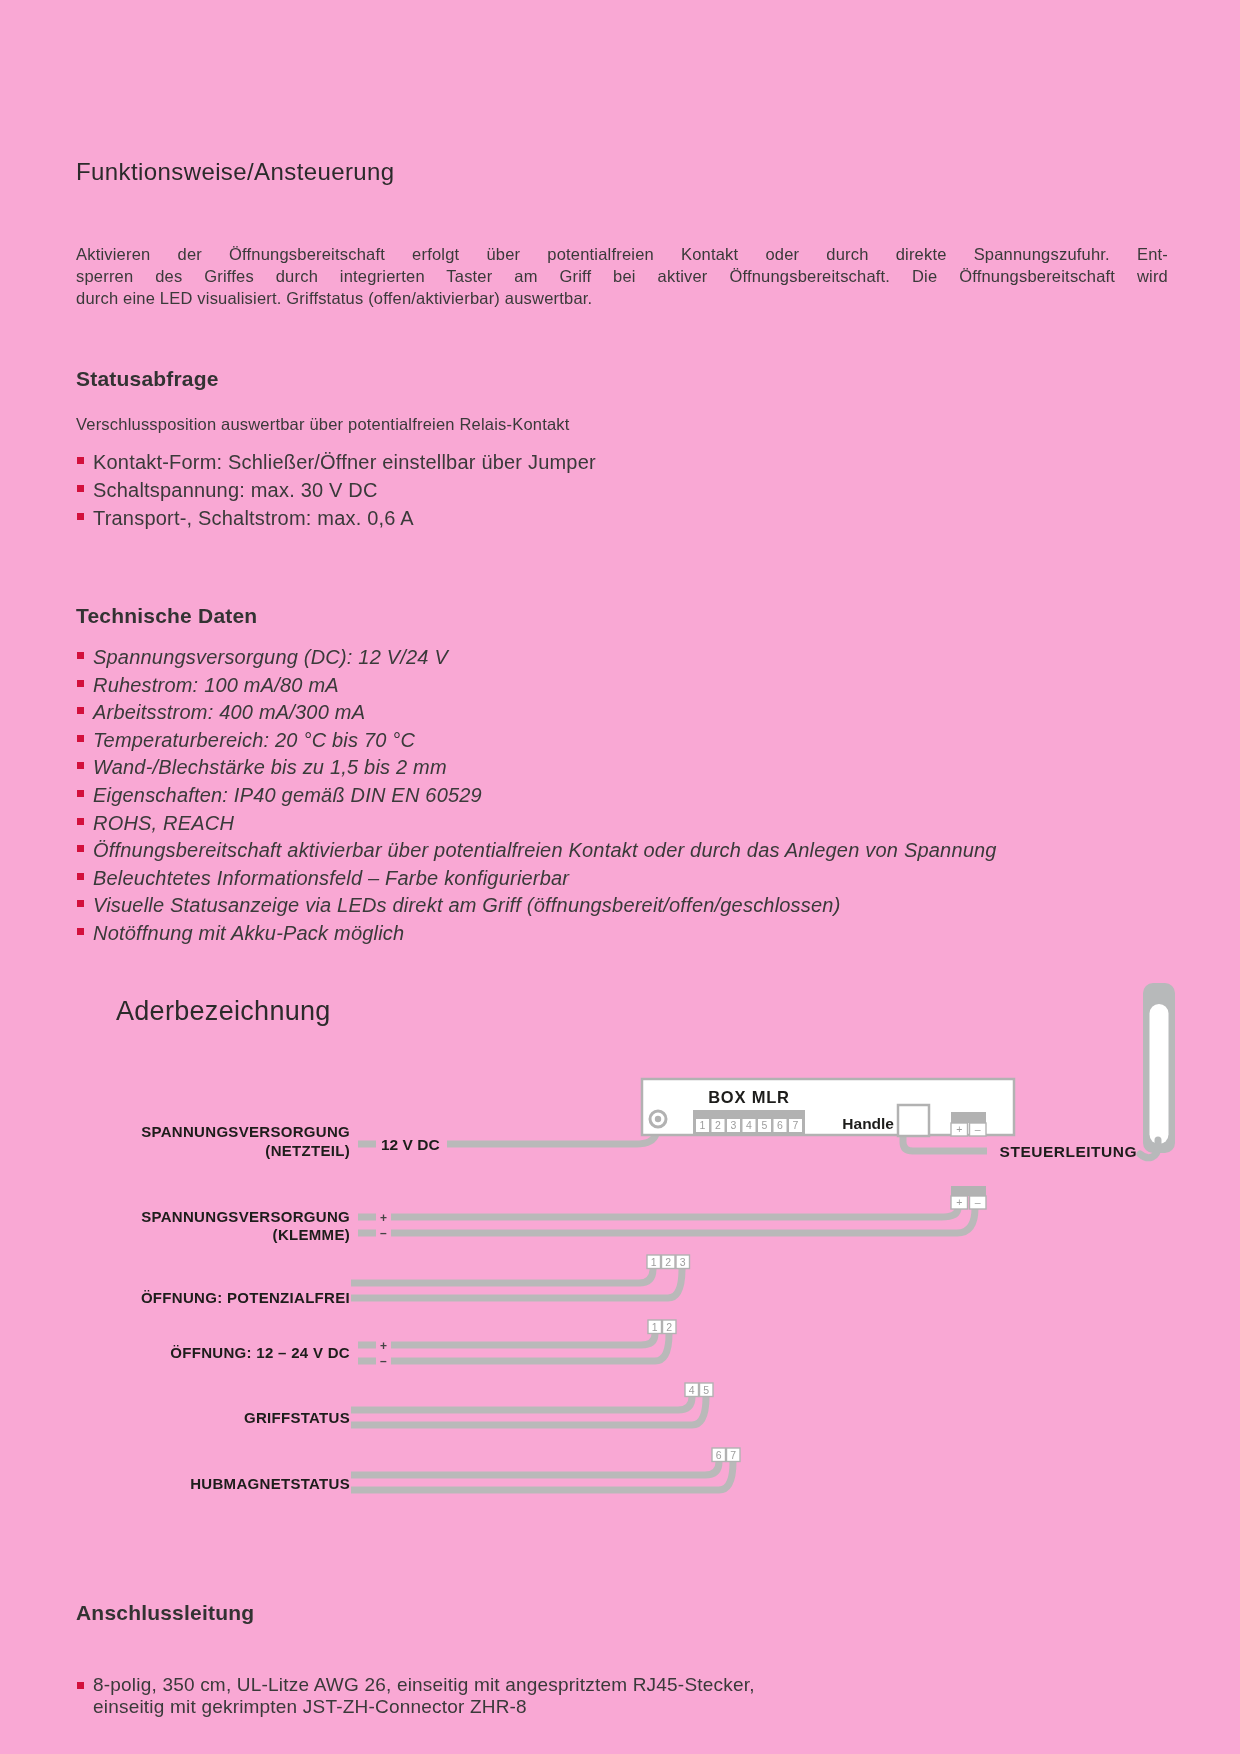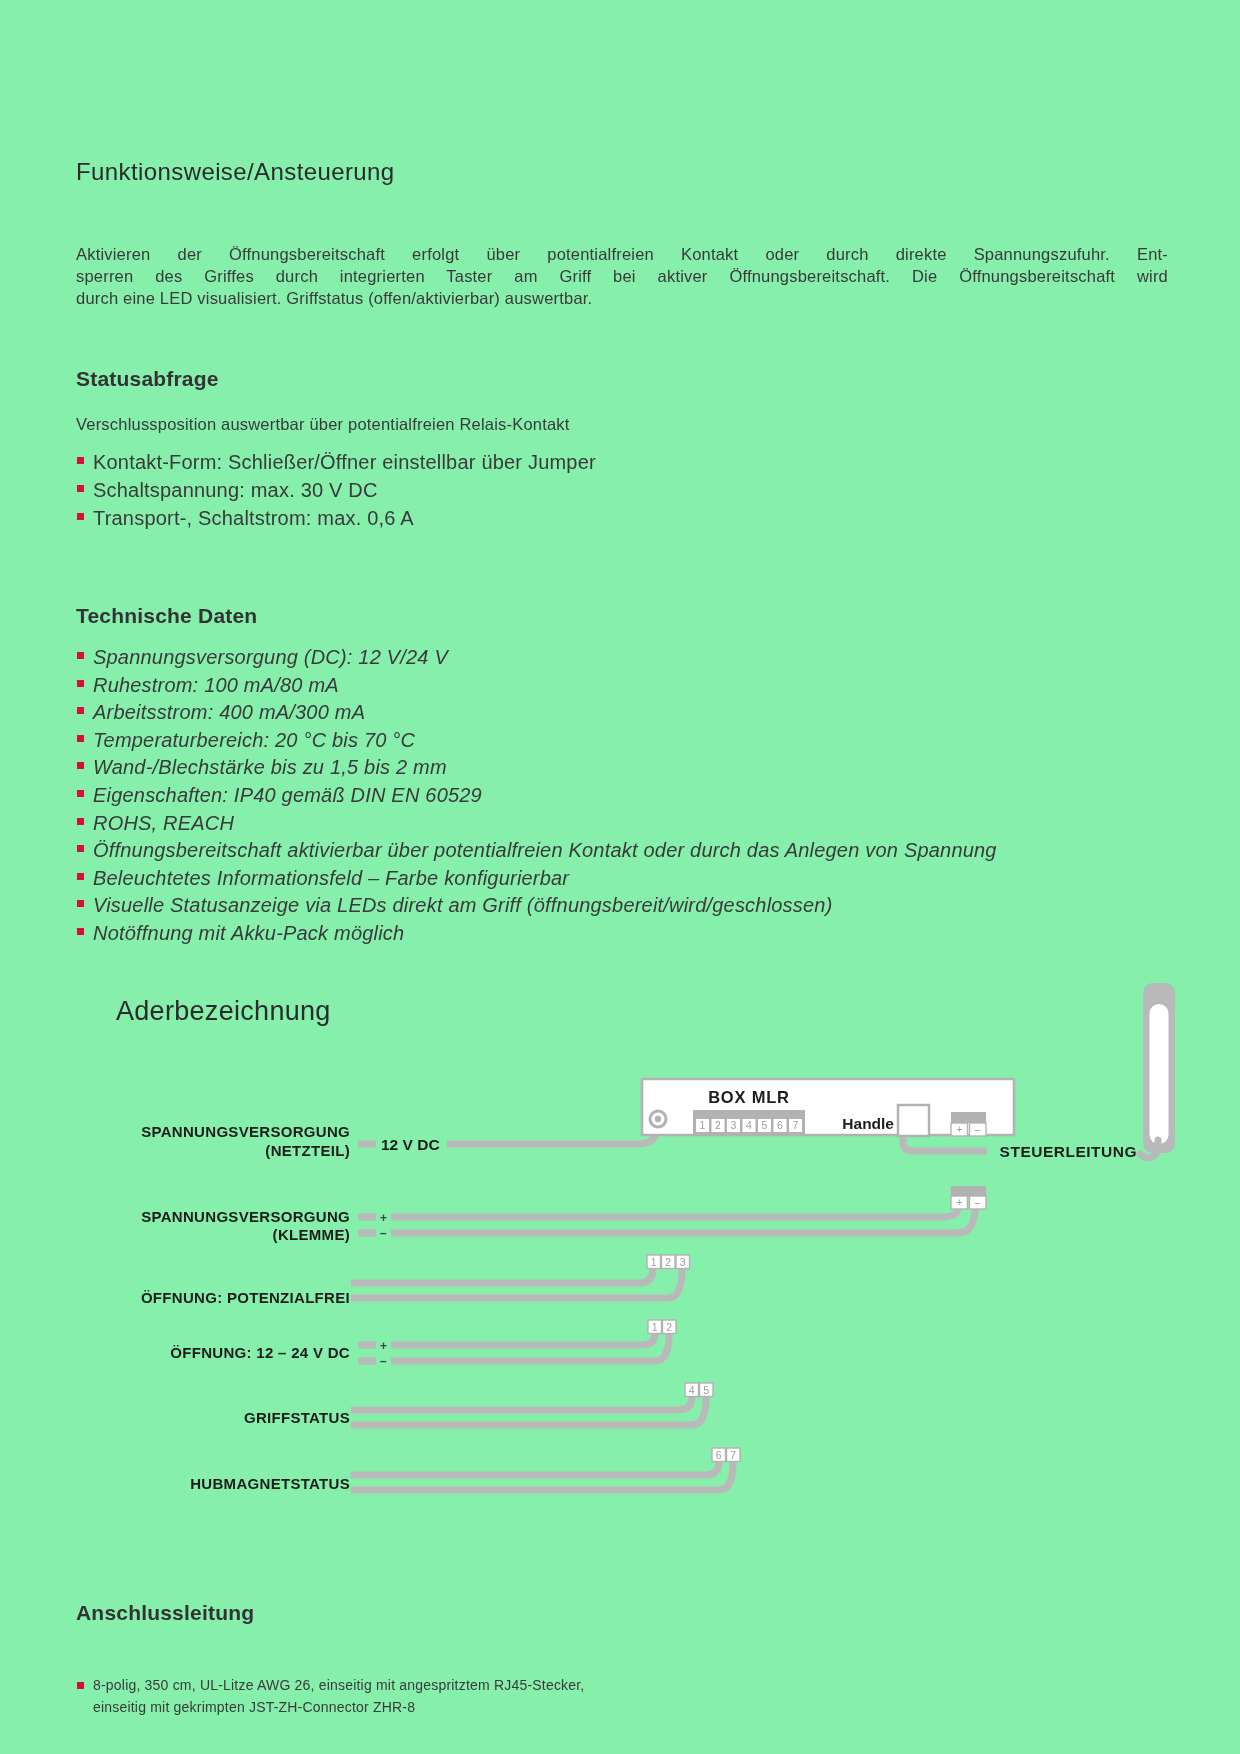--- a/index.html
+++ b/index.html
@@ -1,31 +1,31 @@
 <!DOCTYPE html>
 <html style="--accent: #d2103c;"><head>
 <meta charset="utf-8">
 <style>
   html,body{margin:0;padding:0;background:#fff;}
   .page{
-    position:relative;width:1240px;height:1754px;background:#86efac;
+    position:relative;width:1240px;height:1754px;background:#f9a8d4;
     font-family:"Liberation Sans","DejaVu Sans",sans-serif;color:#3a3a3a;overflow:hidden;
   }
   .abs{position:absolute;}
   .h1{font-size:24px;font-weight:400;color:#2b2b2b;letter-spacing:.4px;}
   .h2{font-size:27px;font-weight:400;color:#2b2b2b;letter-spacing:.3px;}
   .h3{font-size:21px;font-weight:700;color:#333;letter-spacing:.2px;}
   .body-txt{font-size:16.5px;line-height:22px;color:#3a3a3a;letter-spacing:.2px;}
   .jl{text-align:justify;text-align-last:justify;}
   .brow{position:relative;padding-left:17px;}
   .rows-28 .brow{height:28px;}
   .rows-27 .brow{height:27.6px;}
   .bsq{position:absolute;left:1px;top:6px;width:7px;height:7px;background:var(--accent);}
   .btx{font-size:20px;color:#3a3a3a;letter-spacing:.2px;white-space:nowrap;}
-  .an-lines div{font-size:14px;line-height:22px;color:#3a3a3a;letter-spacing:.2px;}
+  .an-lines div{font-size:19px;line-height:22px;color:#3a3a3a;letter-spacing:.2px;}
   svg text{font-family:"Liberation Sans","DejaVu Sans",sans-serif;}
 </style>
 </head>
 <body>
 
 <div class="page">
 
   <div class="abs h1" style="left:76px;top:158px;">Funktionsweise/Ansteuerung</div>
 
   <div class="abs body-txt" style="left:76px;top:243px;width:1092px;">
@@ -49,21 +49,21 @@
   <div class="abs rows-27" style="left:76px;top:646px;font-style:italic;">
       <div class="brow"><span class="bsq"></span><span class="btx">Spannungsversorgung (DC): 12 V/24 V</span></div>
       <div class="brow"><span class="bsq"></span><span class="btx">Ruhestrom: 100 mA/80 mA</span></div>
       <div class="brow"><span class="bsq"></span><span class="btx">Arbeitsstrom: 400 mA/300 mA</span></div>
       <div class="brow"><span class="bsq"></span><span class="btx">Temperaturbereich: 20 °C bis 70 °C</span></div>
       <div class="brow"><span class="bsq"></span><span class="btx">Wand-/Blechstärke bis zu 1,5 bis 2 mm</span></div>
       <div class="brow"><span class="bsq"></span><span class="btx">Eigenschaften: IP40 gemäß DIN EN 60529</span></div>
       <div class="brow"><span class="bsq"></span><span class="btx">ROHS, REACH</span></div>
       <div class="brow"><span class="bsq"></span><span class="btx">Öffnungsbereitschaft aktivierbar über potentialfreien Kontakt oder durch das Anlegen von Spannung</span></div>
       <div class="brow"><span class="bsq"></span><span class="btx">Beleuchtetes Informationsfeld – Farbe konfigurierbar</span></div>
-      <div class="brow"><span class="bsq"></span><span class="btx">Visuelle Statusanzeige via LEDs direkt am Griff (öffnungsbereit/wird/geschlossen)</span></div>
+      <div class="brow"><span class="bsq"></span><span class="btx">Visuelle Statusanzeige via LEDs direkt am Griff (öffnungsbereit/offen/geschlossen)</span></div>
       <div class="brow"><span class="bsq"></span><span class="btx">Notöffnung mit Akku-Pack möglich</span></div>
     </div>
 
   <div class="abs h2" style="left:76px;top:996px;margin-left:40px;">Aderbezeichnung</div>
 
   <svg class="abs" style="left:0;top:0;" width="1240" height="1754" viewBox="0 0 1240 1754">
       <path d="M447,1144 L636,1144 Q653,1144 656,1134" fill="none" stroke="#b9b9b9" stroke-width="7"></path>
       <path d="M358,1144 L376,1144" fill="none" stroke="#b9b9b9" stroke-width="7"></path>
       <text x="350" y="1137" text-anchor="end" font-size="15" letter-spacing="0.3" font-weight="bold" fill="#1d1d1b">SPANNUNGSVERSORGUNG</text>
       <text x="350" y="1156" text-anchor="end" font-size="15" letter-spacing="0.3" font-weight="bold" fill="#1d1d1b">(NETZTEIL)</text>

